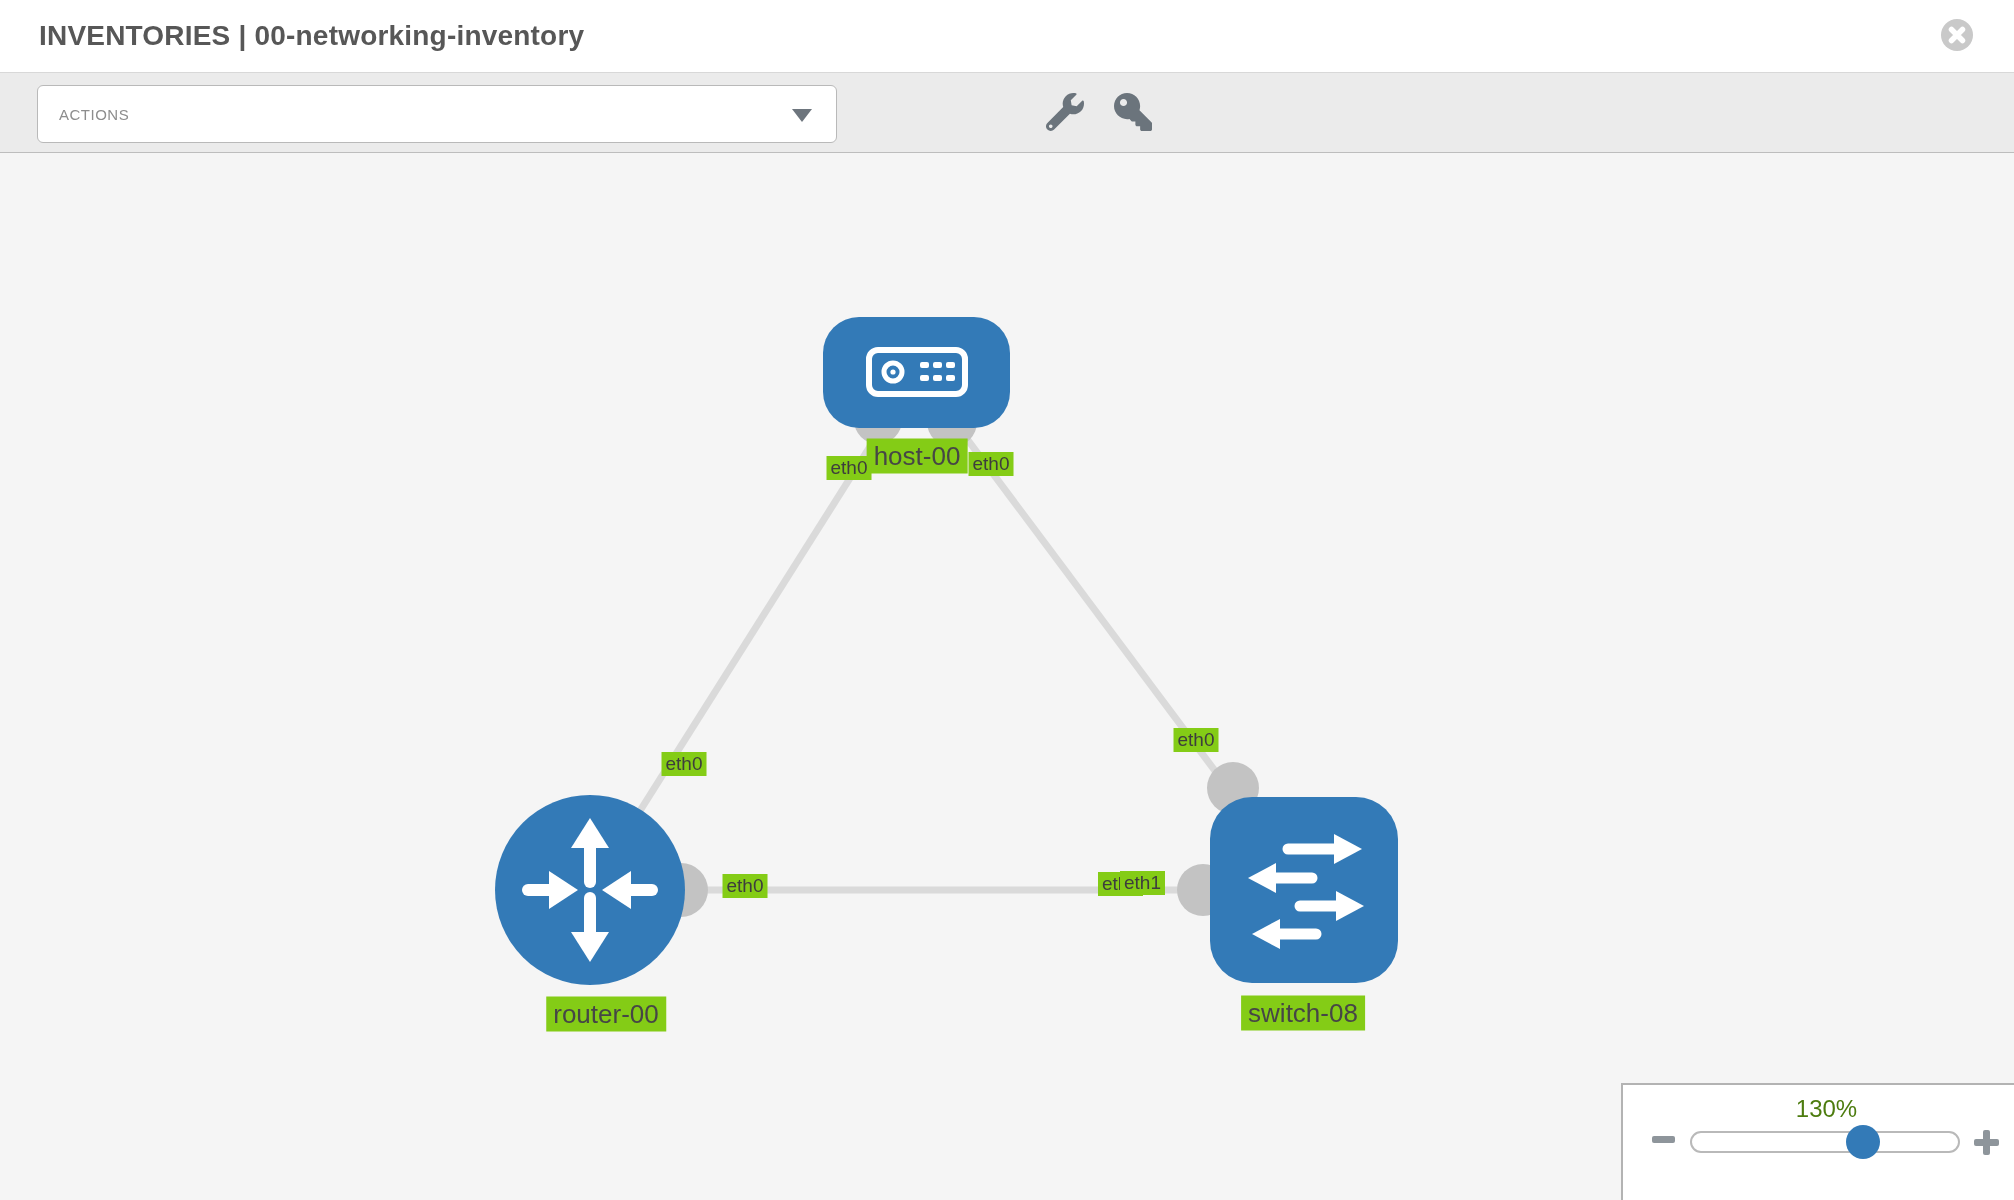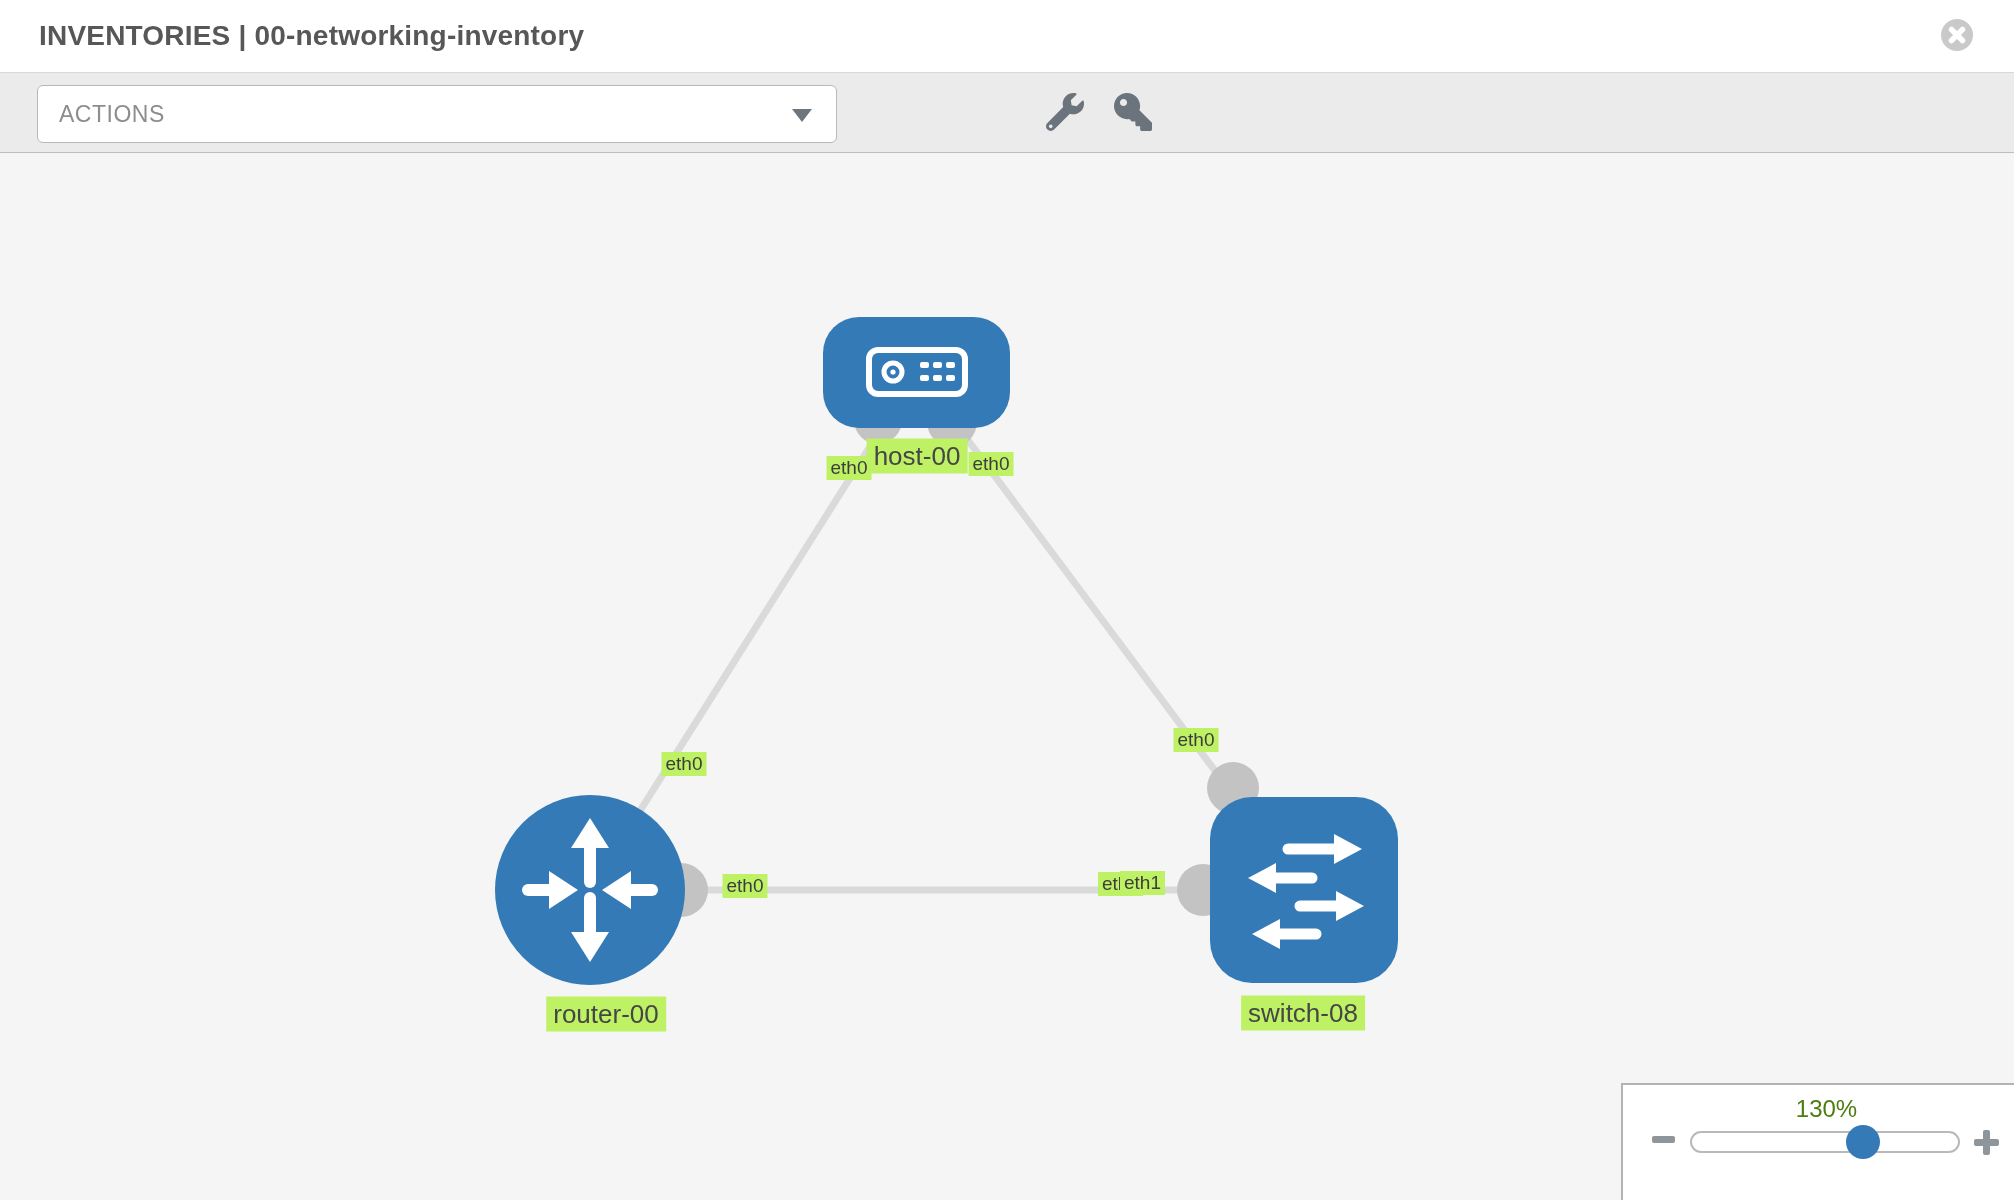--- a/index.html
+++ b/index.html
@@ -19,38 +19,38 @@
   .close-btn{position:absolute;left:1940px;top:18px;width:34px;height:34px;cursor:pointer;}
   
   .toolbar{
     position:absolute;top:73px;left:0;width:2014px;height:79px;
     background:#ebebeb;border-bottom:1px solid #bdbdbd;z-index:10;
   }
   .dropdown{
     position:absolute;top:12px;height:56px;background:#ffffff;
     border:1px solid #b9b9b9;border-radius:6px;
     display:flex;align-items:center;
-    font-size:23px;color:#8d8d8d;letter-spacing:.5px;cursor:pointer;
+    font-size:15px;color:#8d8d8d;letter-spacing:.5px;cursor:pointer;
   }
   .dropdown .dd-text{margin-left:21px;}
   .caret{
     position:absolute;right:24px;top:23px;width:0;height:0;
     border-left:10px solid transparent;border-right:10px solid transparent;
     border-top:13px solid #6d757d;
   }
   .dd-actions{left:37px;width:798px;}
   .dd-search{left:1183px;width:794px;}
   .tool-icon{position:absolute;top:20px;cursor:pointer;}
   .tool-icon.wrench{left:1046px;}
   .tool-icon.key{left:1114px;}
   
   .canvas-bg{position:absolute;top:153px;left:0;width:2014px;height:1047px;background:#f5f5f5;z-index:0;}
   svg.topology{position:absolute;top:0;left:0;z-index:1;}
   .lbl{
-    position:absolute;background:#bef264;color:#414141;white-space:nowrap;z-index:2;
+    position:absolute;background:#84cc16;color:#414141;white-space:nowrap;z-index:2;
   }
   .node-lbl{
     font-size:26px;padding:2px 7px;transform:translate(-50%,-50%);color:#464646;text-align:right;
   }
   .eth-lbl{
     font-size:19px;padding:1px 4px;transform:translate(-50%,-50%);color:#3d3d3d;
   }
   .eth-lbl.anchored{transform:none;}
   .over-lbl{z-index:3;}
   

